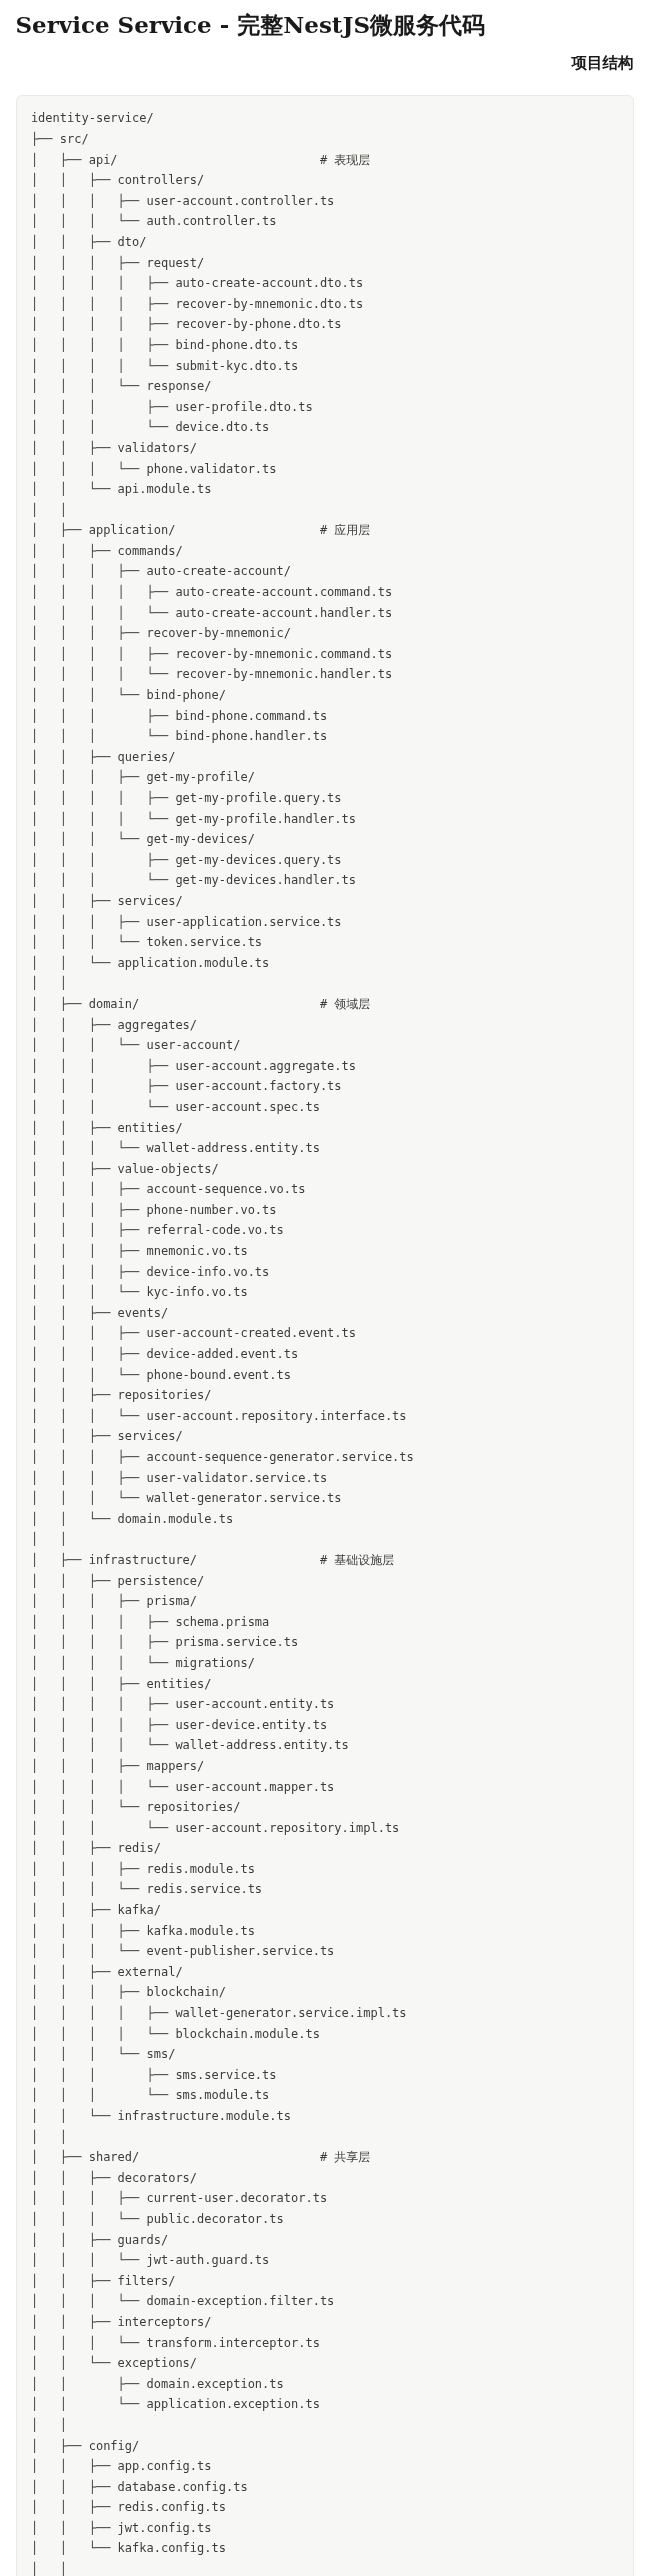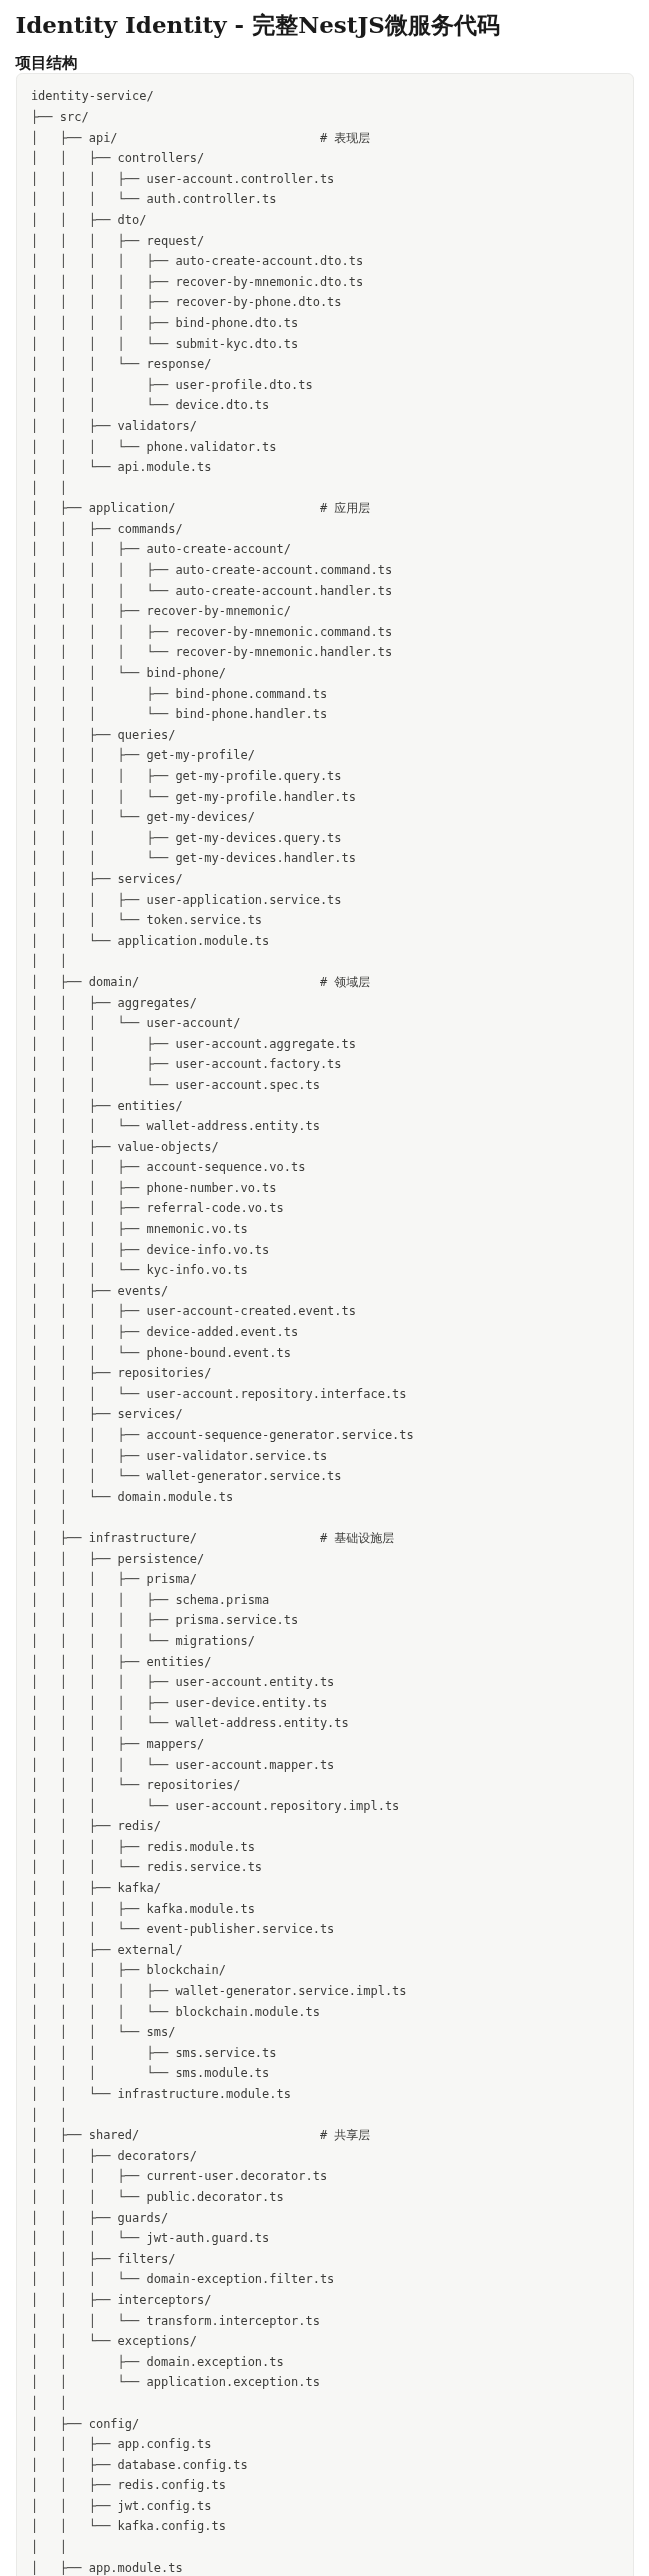--- a/index.html
+++ b/index.html
@@ -24,22 +24,23 @@
     line-height: 1.25;
     font-weight: 700;
     margin: 0 0 14.4px 0;
     color: #1a1a1a;
   }
   .section-heading {
     font-family: "DejaVu Serif", "Liberation Serif", serif;
     font-size: 15.5px;
     line-height: 1.2;
     font-weight: 700;
-    margin: 0 0 0 0;
+    margin: 0 0 22px 0;
     color: #1a1a1a;
+    text-align: right;
   }
   .code-block {
     box-sizing: border-box;
     background: #f7f7f5;
     border: 0.5px solid #e9e9e7;
     border-radius: 6.2px;
     padding: 12.4px 14.4px;
     overflow: hidden;
   }
   .code-block pre {
@@ -49,21 +50,21 @@
     line-height: 20.6px;
     color: #3c3c3a;
     white-space: pre;
     tab-size: 4;
   }
 </style>
 </head>
 <body>
 
 <div class="page">
-  <h1 class="page-title">Identity Identity - 完整NestJS微服务代码</h1>
+  <h1 class="page-title">Service Service - 完整NestJS微服务代码</h1>
 
   <h2 class="section-heading">项目结构</h2>
 
   <div class="code-block">
     <pre>identity-service/
 ├── src/
 │   ├── api/                            # 表现层
 │   │   ├── controllers/
 │   │   │   ├── user-account.controller.ts
 │   │   │   └── auth.controller.ts

